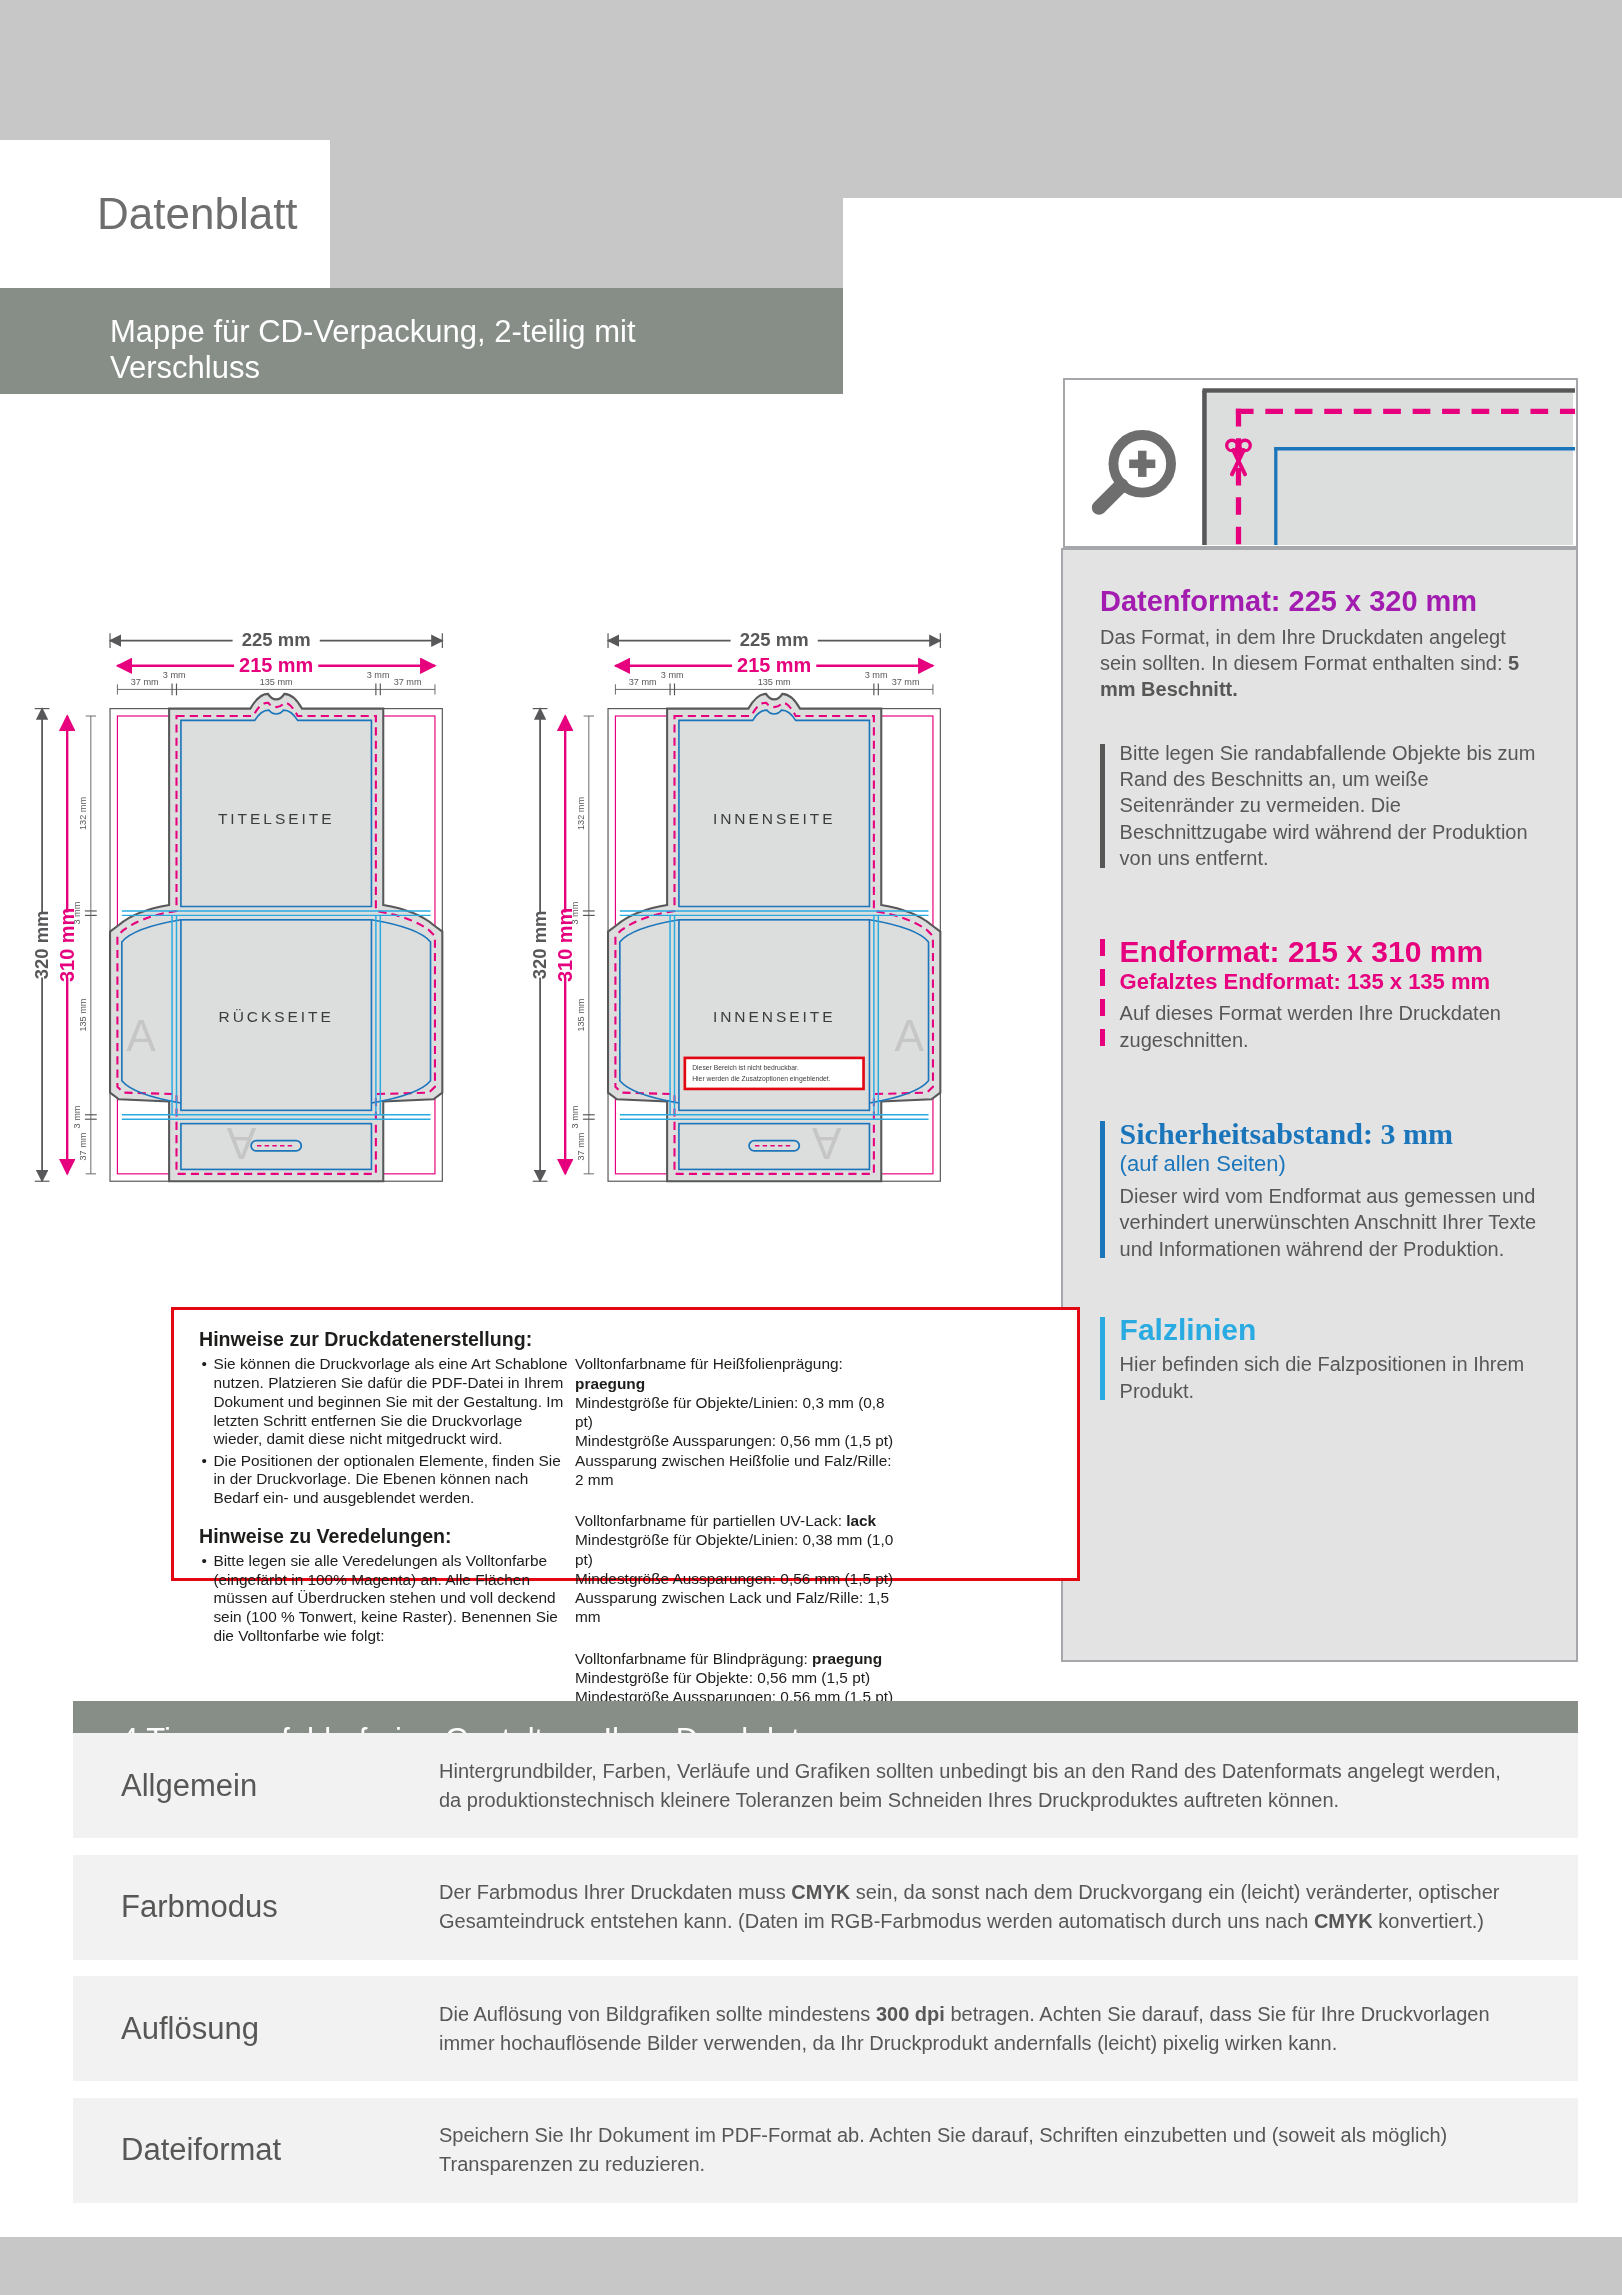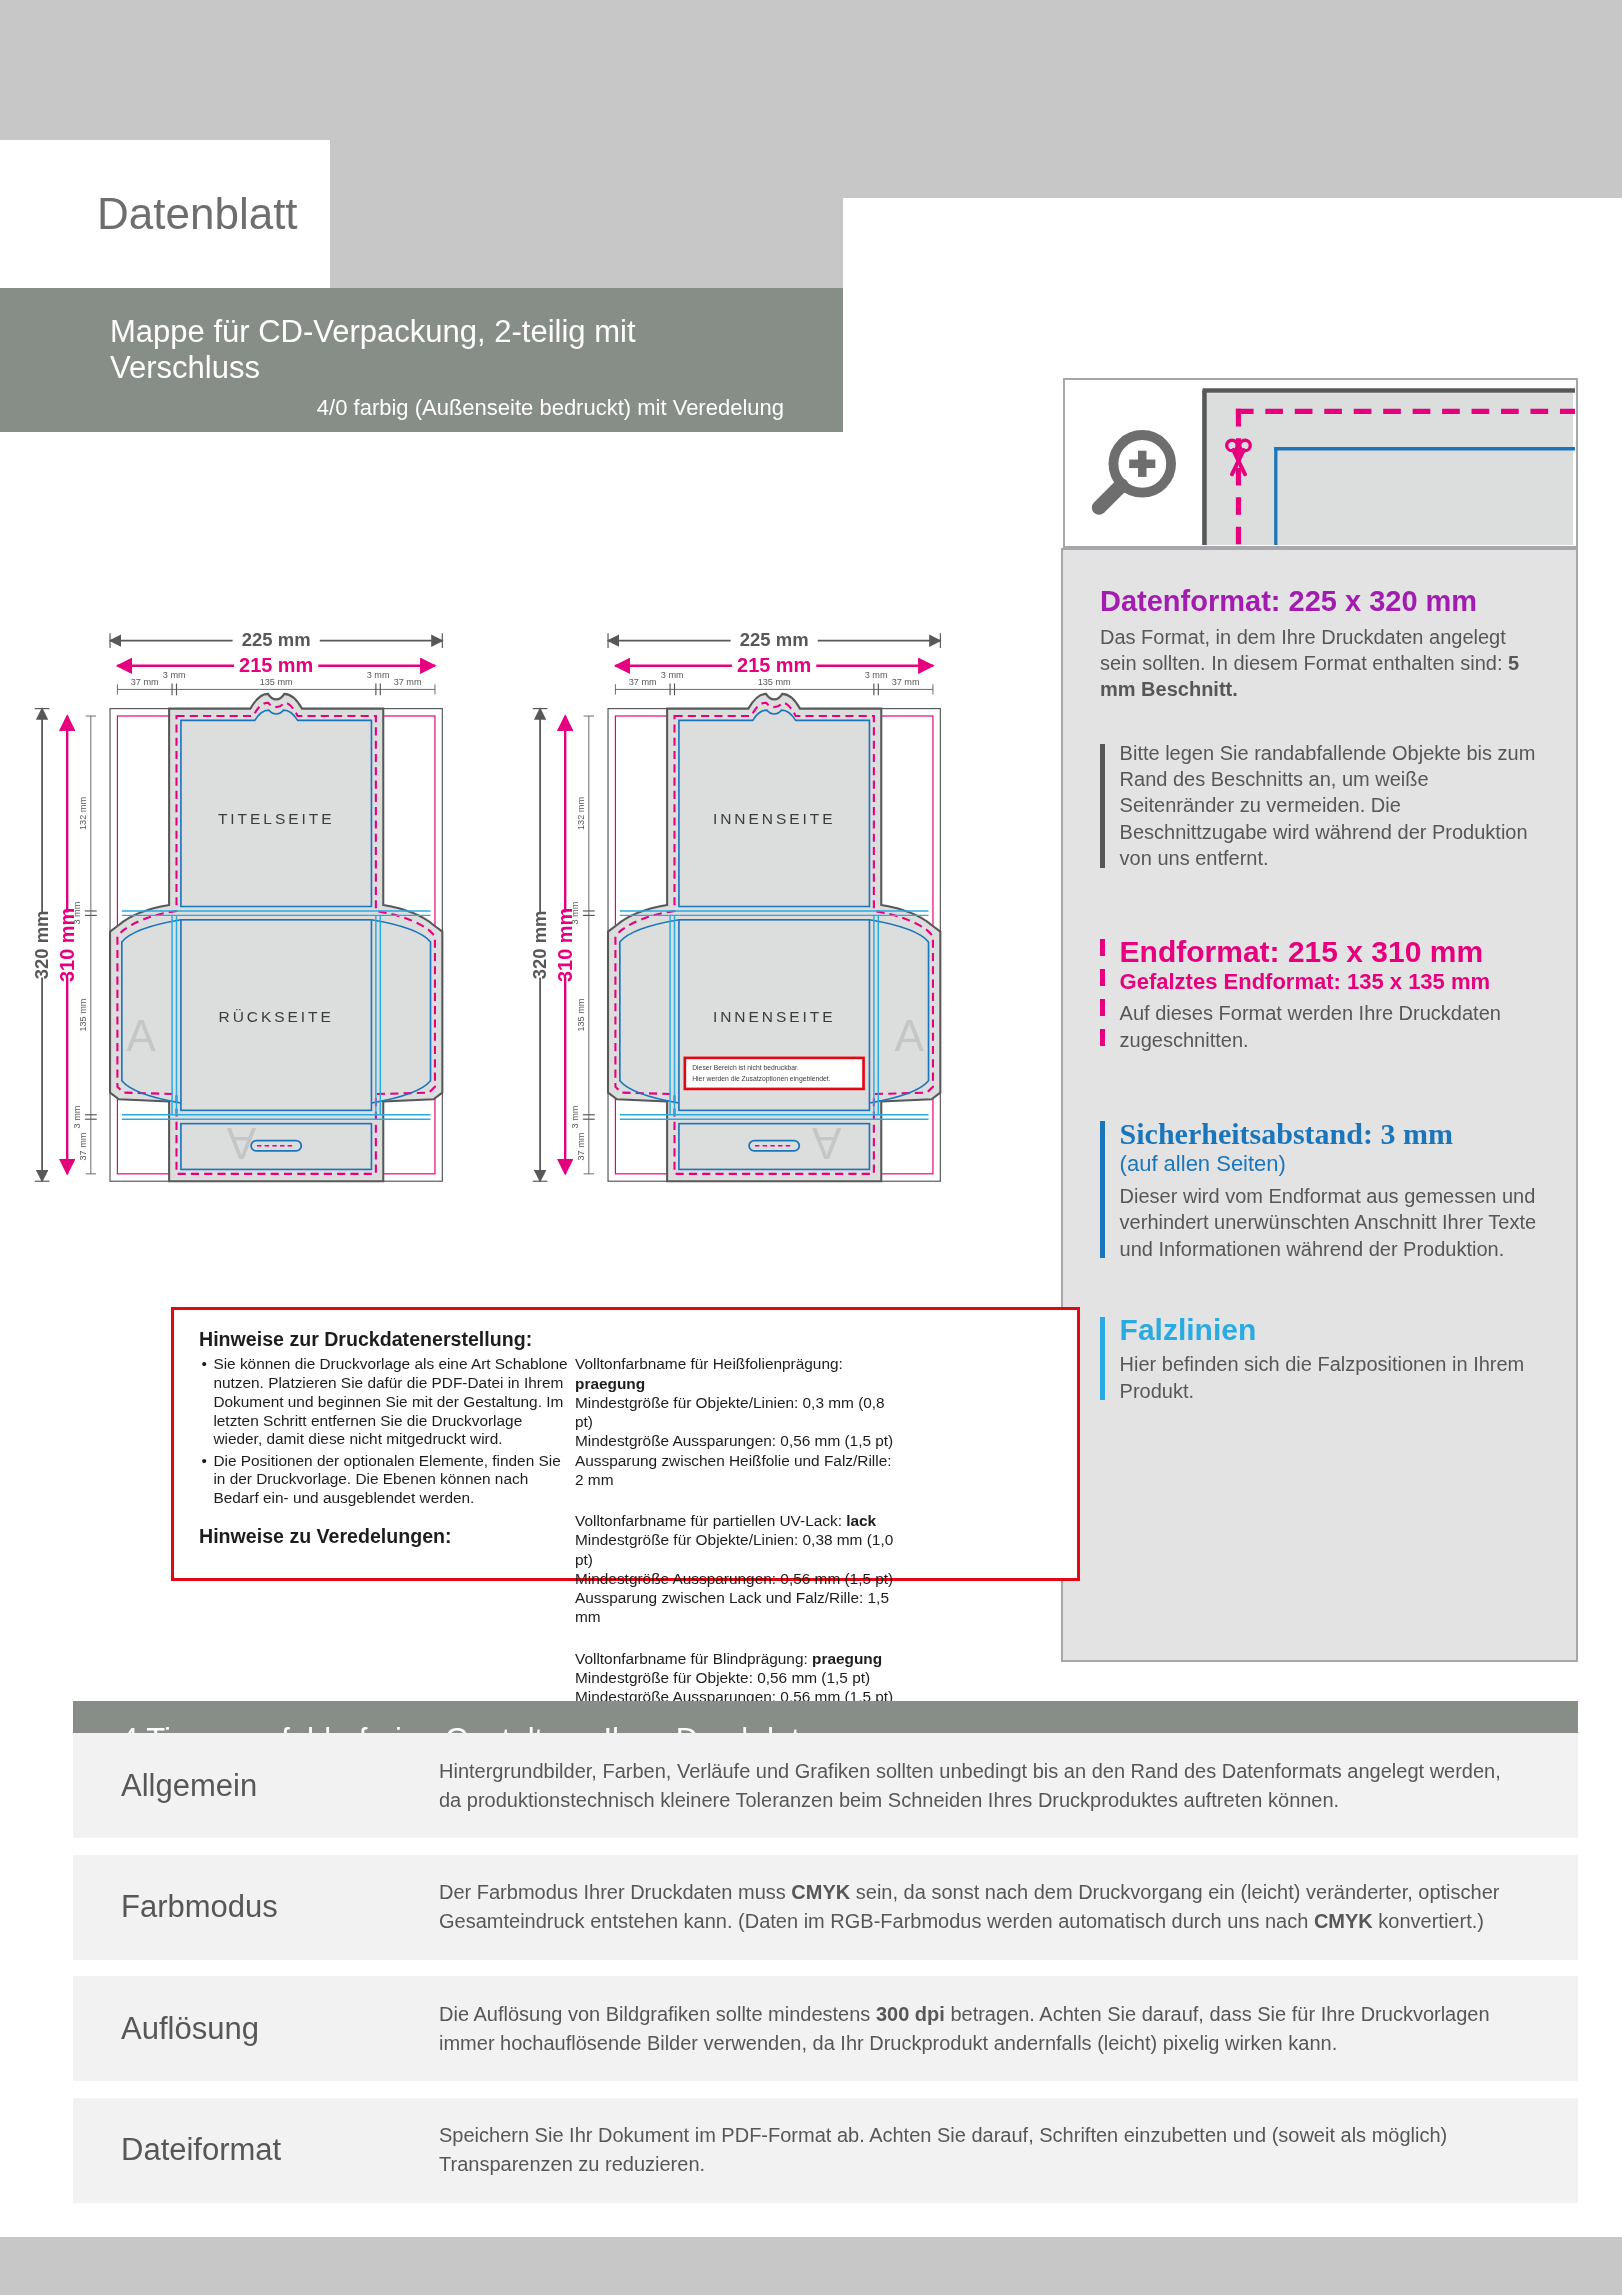--- a/index.html
+++ b/index.html
@@ -4,21 +4,21 @@
 <style>
   html,body{margin:0;padding:0;background:#ffffff;}
   .page{position:relative;width:1623px;height:2295px;background:#ffffff;overflow:hidden;
         font-family:"Liberation Sans",sans-serif;color:#575756;}
   .abs{position:absolute;}
   
   .band-light{left:0;top:0;width:1623px;height:198px;background:#c7c7c8;}
   .band-light2{left:0;top:198px;width:843px;height:90px;background:#c7c7c8;}
   .datenblatt-box{left:0;top:140px;width:330px;height:148px;background:#ffffff;}
   .datenblatt-box span{display:block;padding-left:97px;line-height:148px;font-size:44px;color:#6e6e6e;}
-  .band-dark{left:0;top:288px;width:843px;height:144px;background:#878d87;}
+  .band-dark{left:0;top:288px;width:843px;height:106px;background:#878d87;}
   .band-dark .t1{display:block;padding:26px 59px 0 110px;font-size:31px;color:#ffffff;}
   .band-dark .t2{display:block;padding:9.2px 59px 0 110px;font-size:22px;color:#ffffff;text-align:right;}
   
   .svgwrap{width:432px;height:576px;}
   
   .detailbox{left:1063px;top:378px;width:515px;height:170px;background:#ffffff;border:2.6px solid #a5a7aa;box-sizing:border-box;}
   
   .infopanel{left:1061px;top:548px;width:517px;height:1114px;background:#e3e3e4;border:2px solid #a5a7aa;
              box-sizing:border-box;padding:35px 31px 0 37px;}
   .infopanel .h1{font-size:29px;font-weight:bold;color:#a21caf;line-height:1.15;}
@@ -312,20 +312,23 @@
   </div>
 
   <div class="abs hinweise">
     <div class="col1">
       <h4>Hinweise zur Druckdatenerstellung:</h4>
       <ul>
         <li>Sie können die Druckvorlage als eine Art Schablone nutzen. Platzieren Sie dafür die PDF-Datei in Ihrem Dokument und beginnen Sie mit der Gestaltung. Im letzten Schritt entfernen Sie die Druckvorlage wieder, damit diese nicht mitgedruckt wird.</li>
         <li>Die Positionen der optionalen Elemente, finden Sie in der Druckvorlage. Die Ebenen können nach Bedarf ein- und ausgeblendet werden.</li>
       </ul>
       <h4 class="second">Hinweise zu Veredelungen:</h4>
+      <ul>
+        <li>Bitte legen sie alle Veredelungen als Volltonfarbe (eingefärbt in 100% Magenta) an. Alle Flächen müssen auf Überdrucken stehen und voll deckend sein (100 % Tonwert, keine Raster). Benennen Sie die Volltonfarbe wie folgt:</li>
+      </ul>
     </div>
     <div class="col2">
       <div class="stanza"><span>Volltonfarbname für Heißfolienprägung: </span><b>praegung</b><br><span>Mindestgröße für Objekte/Linien: 0,3 mm (0,8 pt)</span><br><span>Mindestgröße Aussparungen: 0,56 mm (1,5 pt)</span><br><span>Aussparung zwischen Heißfolie und Falz/Rille: 2 mm</span></div>
       <div class="stanza"><span>Volltonfarbname für partiellen UV-Lack: </span><b>lack</b><br><span>Mindestgröße für Objekte/Linien: 0,38 mm (1,0 pt)</span><br><span>Mindestgröße Aussparungen: 0,56 mm (1,5 pt)</span><br><span>Aussparung zwischen Lack und Falz/Rille: 1,5 mm</span></div>
       <div class="stanza"><span>Volltonfarbname für Blindprägung: </span><b>praegung</b><br><span>Mindestgröße für Objekte: 0,56 mm (1,5 pt)</span><br><span>Mindestgröße Aussparungen: 0,56 mm (1,5 pt)</span><br><span>Aussparung zwischen Prägung und Falz/Rille: 2 mm</span></div>
     </div>
   </div>
 
   <div class="abs tipsband">
     <span>4 Tipps zur fehlerfreien Gestaltung Ihrer Druckdaten</span>

